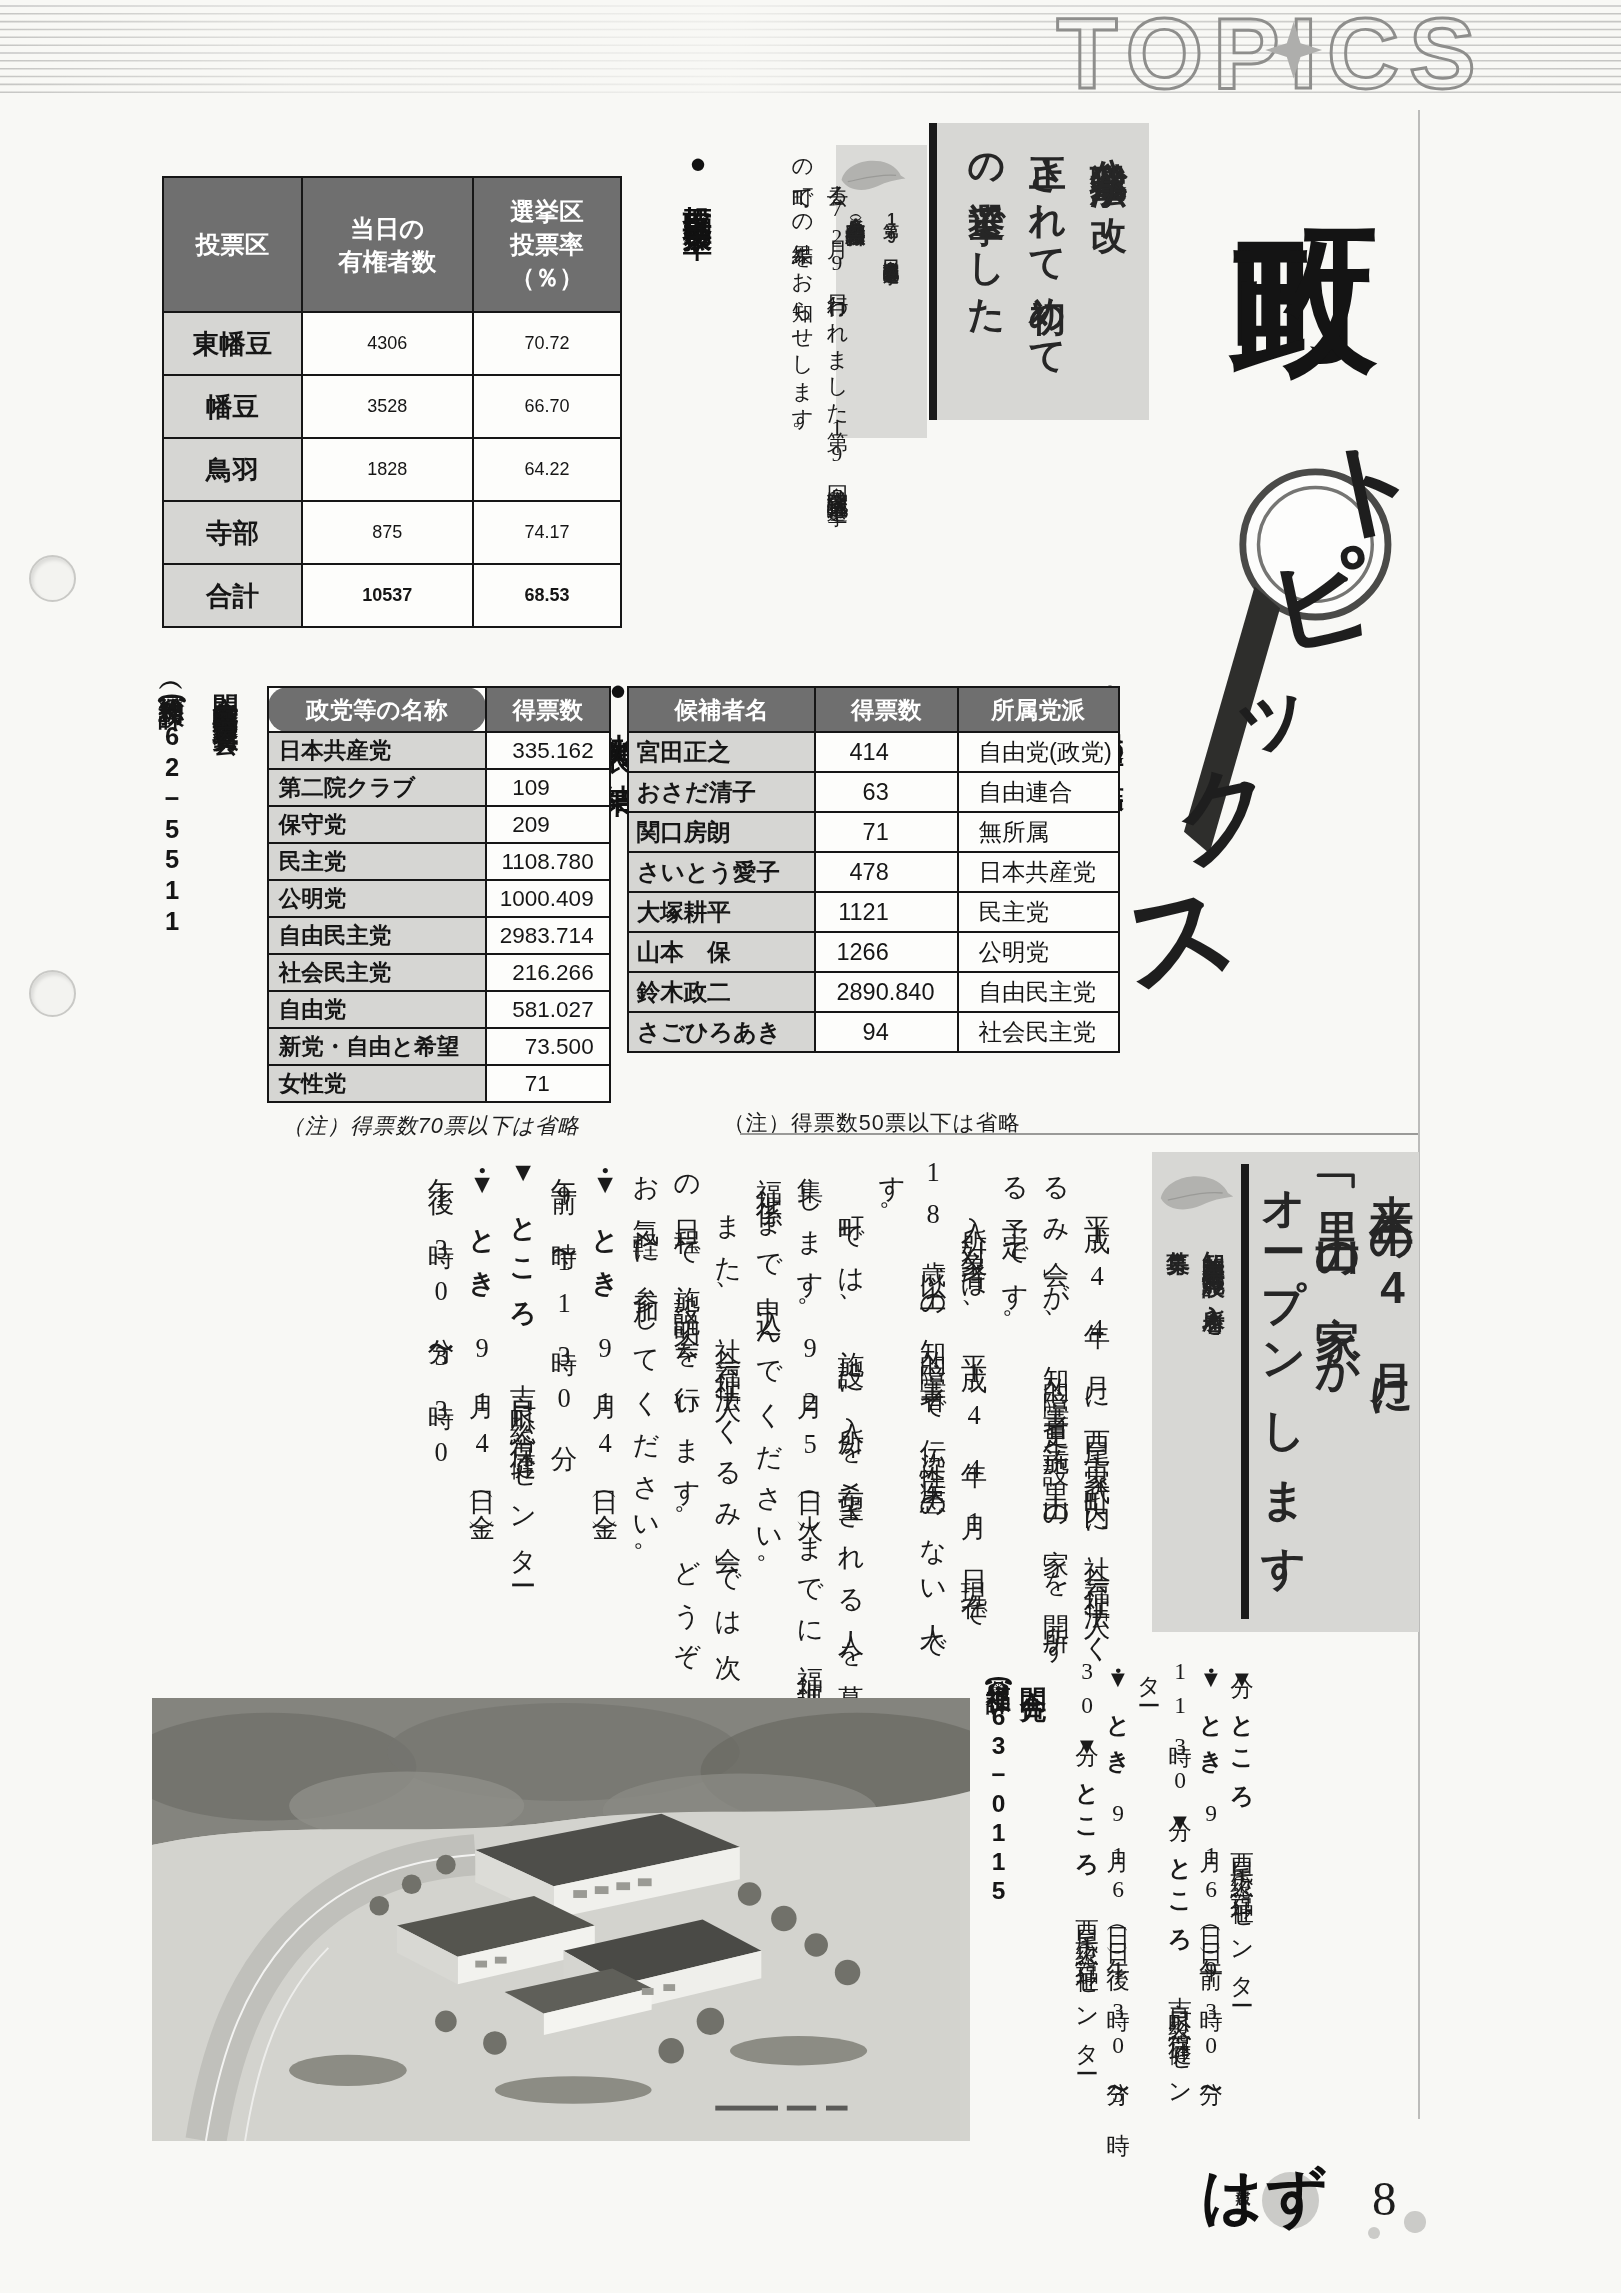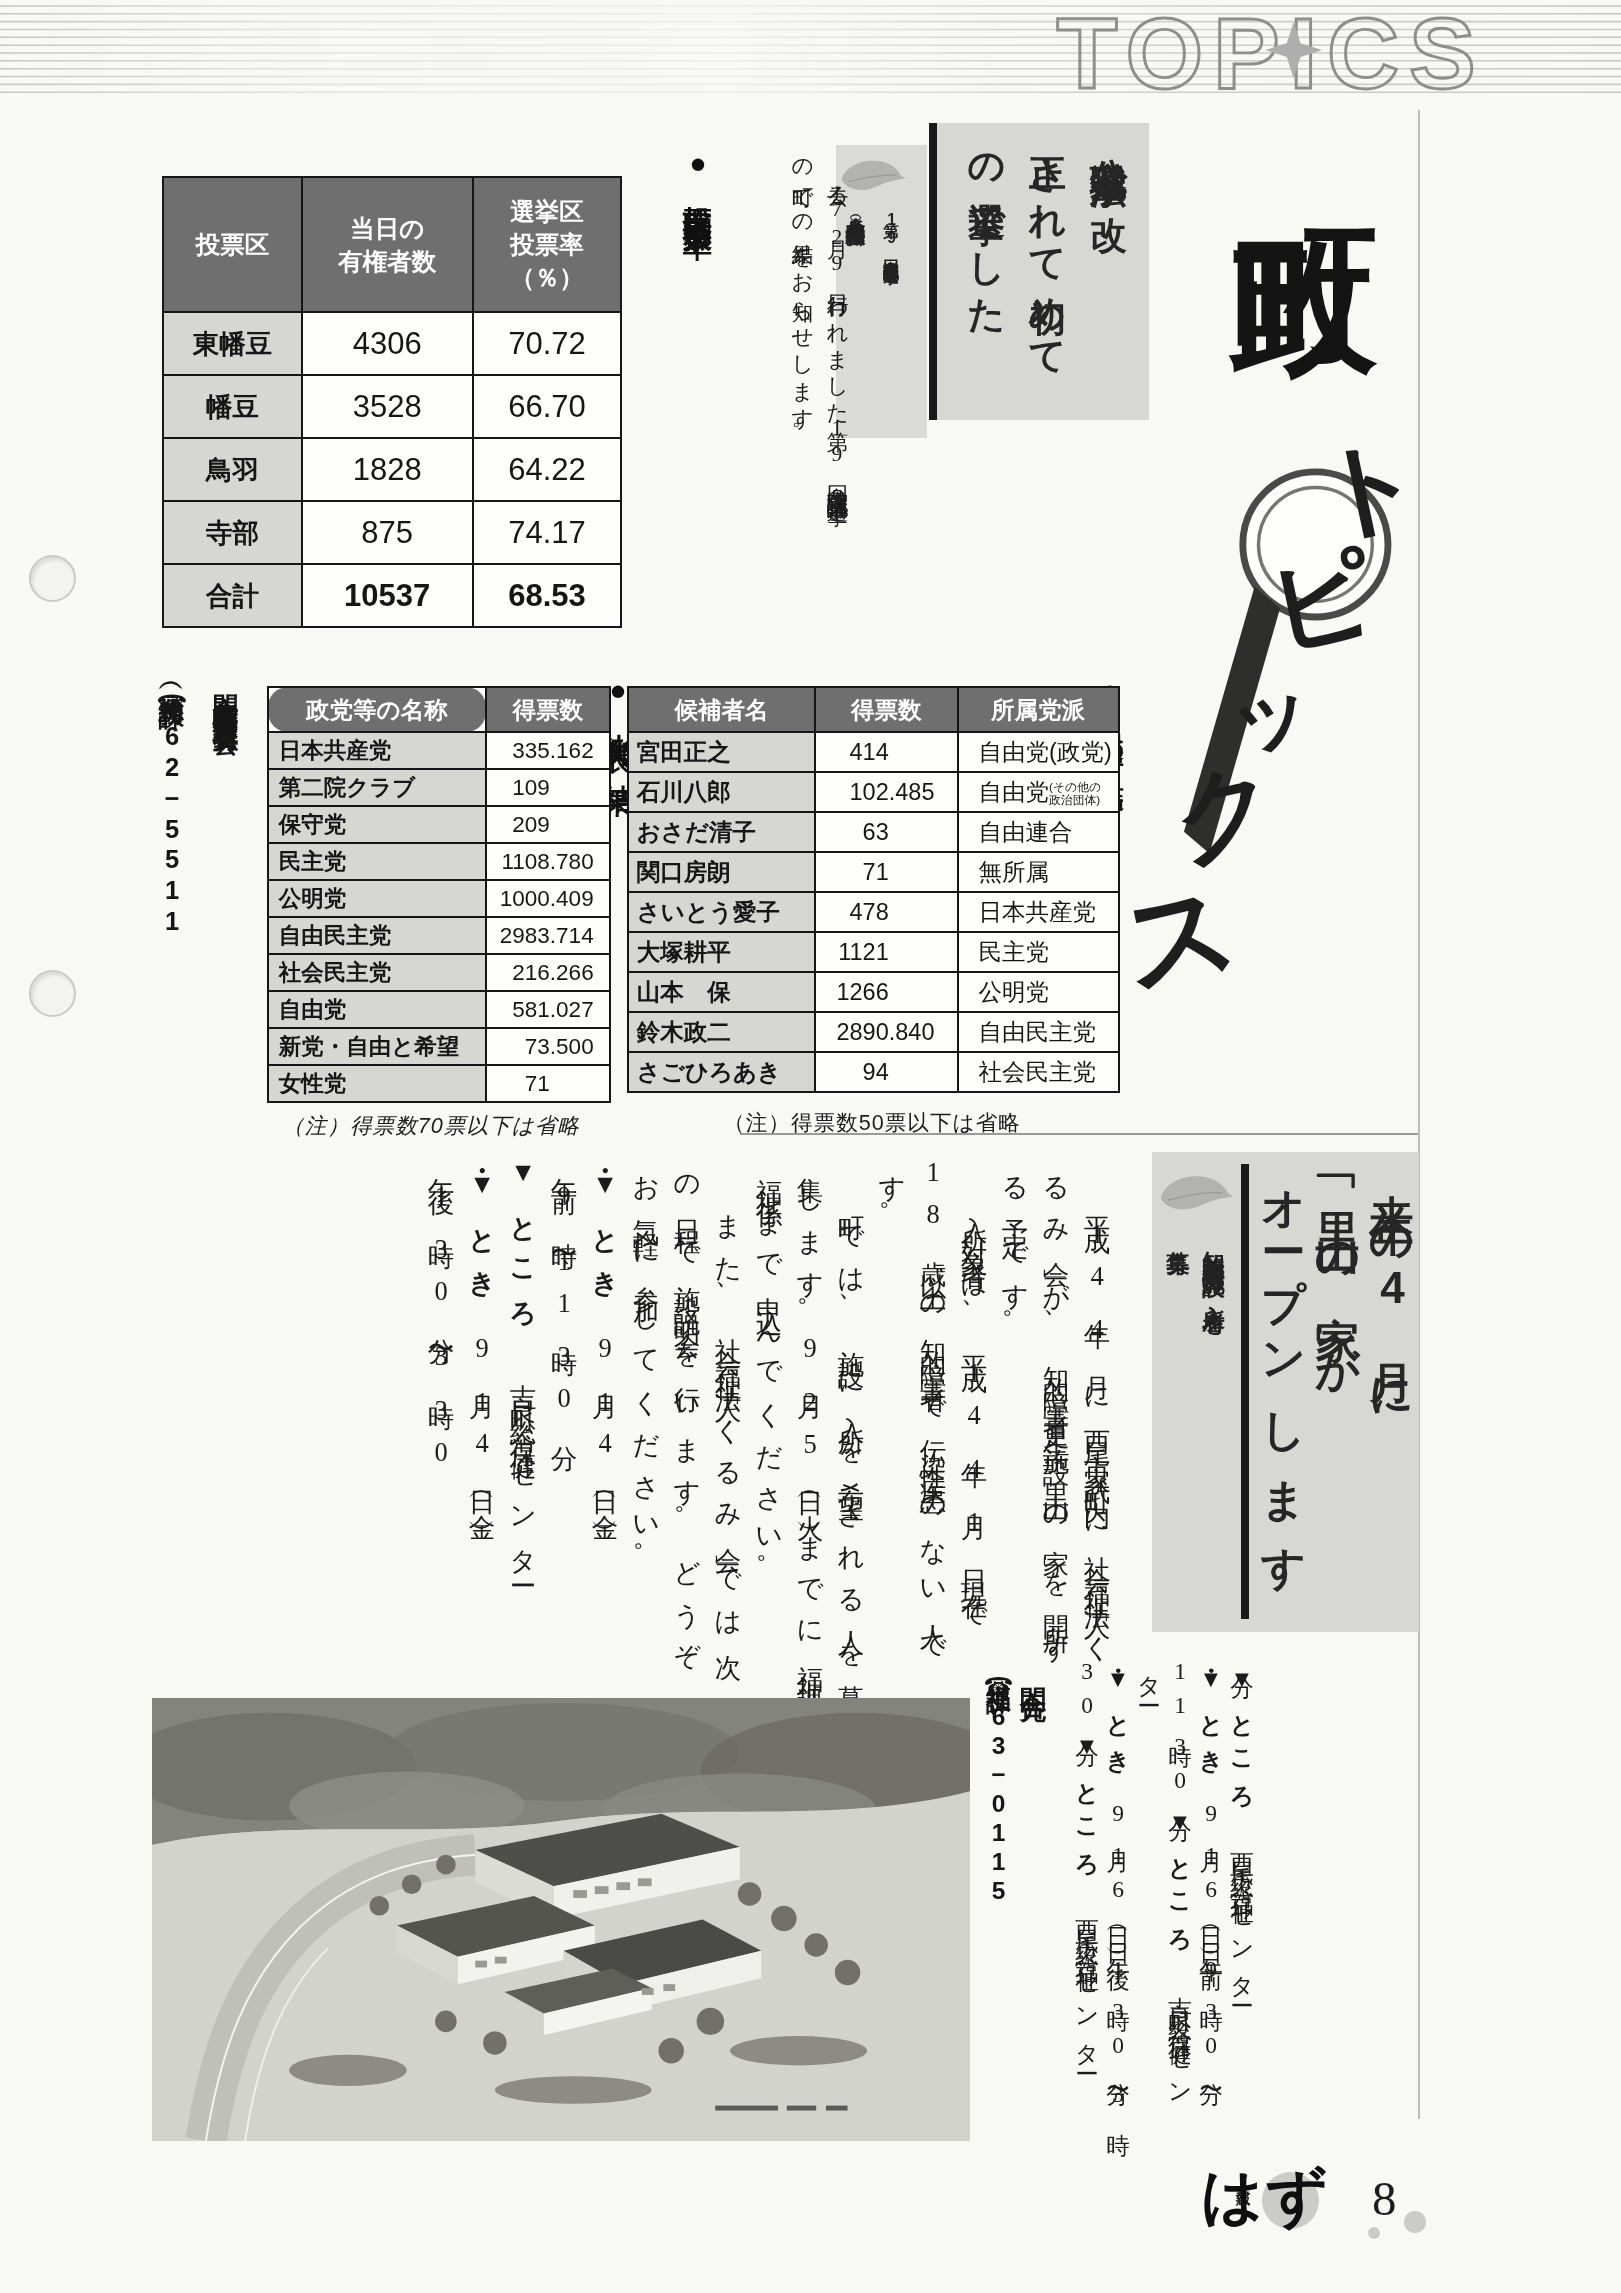--- a/index.html
+++ b/index.html
@@ -13,21 +13,21 @@
   .seg-b{font-family:"Liberation Sans","DejaVu Sans",sans-serif;font-weight:800;}
   .seg-gap{margin-block-start:45px;}
   
   .vhead{font-weight:800;font-size:29px;letter-spacing:3.9px;color:#111;}
   
   table{border-collapse:collapse;border:2.9px solid #161616;background:#fdfdfb;}
   th,td{border:2px solid #161616;padding:0 5.9px;}
   th{background:#6f6f6f;color:#ffffff;font-weight:700;white-space:pre-line;text-align:center;}
   .rowhead{background:#d6d6d3;font-weight:700;text-align:center;}
   #turnout-table th{font-size:24.5px;height:133px;}
-  #turnout-table td{height:61px;font-size:31px;text-align:center;}
+  #turnout-table td{height:61px;font-size:18px;text-align:center;}
   #turnout-table .rowhead{font-size:26.5px;}
   #turnout-table tr.total td{font-weight:800;}
   #prop-table th{font-size:23.5px;height:43px;}
   #prop-table td{height:35px;font-size:22.5px;}
   #prop-table .rowhead{font-size:22.5px;text-align:left;padding-left:9.8px;}
   #dist-table th{font-size:23.5px;height:43px;}
   #dist-table td{height:38px;font-size:23.5px;}
   #dist-table .rowhead{font-size:23.5px;text-align:left;padding-left:7.8px;}
   .party-cell{font-size:20.6px;padding-left:20px;white-space:nowrap;}
   .pnote{display:inline-block;width:59px;font-size:11.8px;line-height:12.7px;vertical-align:middle;white-space:normal;}
@@ -228,25 +228,20 @@
           <th style="width:147px;margin-top:24px;">所属党派</th>
         </tr>
       </thead>
       <tbody id="dist-body">
           <tr>
             <td class="rowhead">宮田正之</td>
             <td class="num"><span class="i">414</span><span class="f"></span></td>
             <td class="party-cell"><span>自由党(政党)</span></td>
           </tr>
           <tr>
-            <td class="rowhead">石川八郎</td>
-            <td class="num"><span class="i">102</span><span class="f">.485</span></td>
-            <td class="party-cell"><span>自由党</span><span class="pnote">(その他の政治団体)</span></td>
-          </tr>
-          <tr>
             <td class="rowhead">おさだ清子</td>
             <td class="num"><span class="i">63</span><span class="f"></span></td>
             <td class="party-cell"><span>自由連合</span></td>
           </tr>
           <tr>
             <td class="rowhead">関口房朗</td>
             <td class="num"><span class="i">71</span><span class="f"></span></td>
             <td class="party-cell"><span>無所属</span></td>
           </tr>
           <tr>

